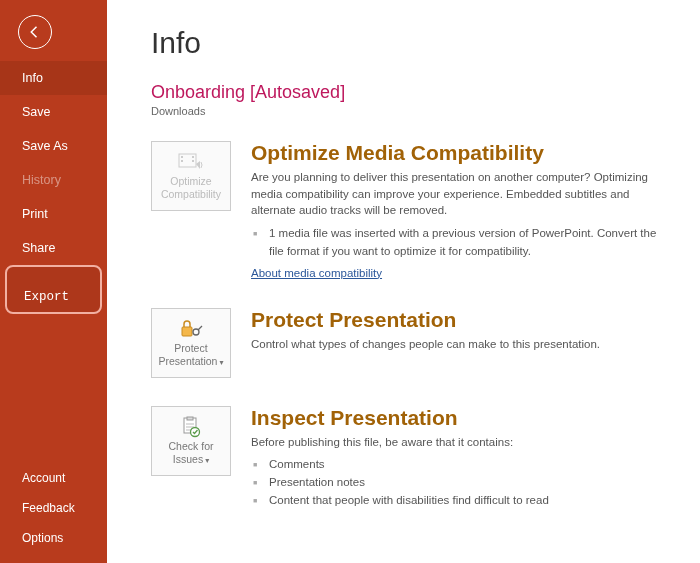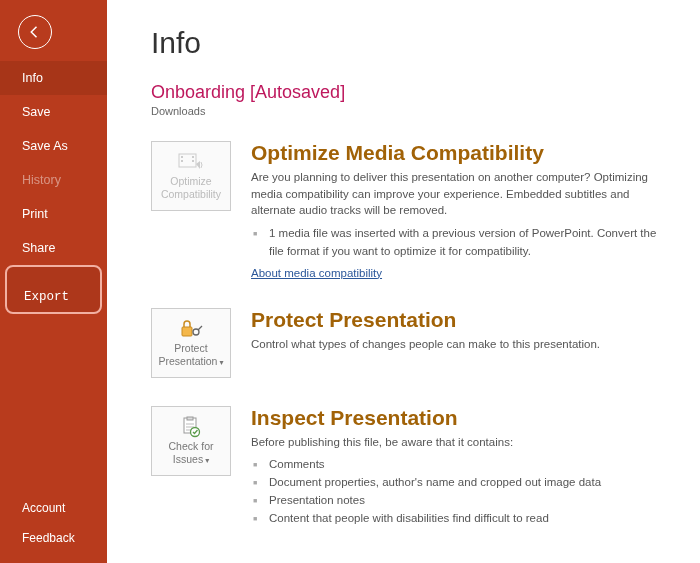--- a/index.html
+++ b/index.html
@@ -53,20 +53,21 @@
     <div class="nav-item"><span>Save</span></div>
     <div class="nav-item"><span>Save As</span></div>
     <div class="nav-item disabled"><span>History</span></div>
     <div class="nav-item"><span>Print</span></div>
     <div class="nav-item"><span>Share</span></div>
     <div class="nav-item highlighted"><span>Export</span></div>
     <div class="nav-spacer"></div>
     <div class="nav-bottom">
       <div class="nav-item"><span>Account</span></div>
       <div class="nav-item"><span>Feedback</span></div>
+      <div class="nav-item"><span>Options</span></div>
     </div>
   </div>
 
   <div class="main">
     <h1 class="page-title">Info</h1>
     <div class="doc-title">Onboarding [Autosaved]</div>
     <div class="doc-location">Downloads</div>
 
     <div class="section">
       <div class="tile disabled-tile">
@@ -122,21 +123,20 @@
               <path d="M13 16 l1.5 1.5 L17.5 14" fill="none" stroke="#5a9b4a" stroke-width="1.3"></path>
             </svg>
         </div>
         <div><span>Check for</span><br><span>Issues</span><span class="tile-caret">▾</span></div>
       </div>
       <div class="sec-body">
         <div class="sec-heading">Inspect Presentation</div>
         <div class="sec-desc">Before publishing this file, be aware that it contains:</div>
         <ul class="bullets">
           <li>Comments</li>
-          <li>Document properties, author's name and cropped out image data</li>
           <li>Presentation notes</li>
           <li>Content that people with disabilities find difficult to read</li>
         </ul>
       </div>
     </div>
 
   </div>
 </div>
 
 </body></html>

